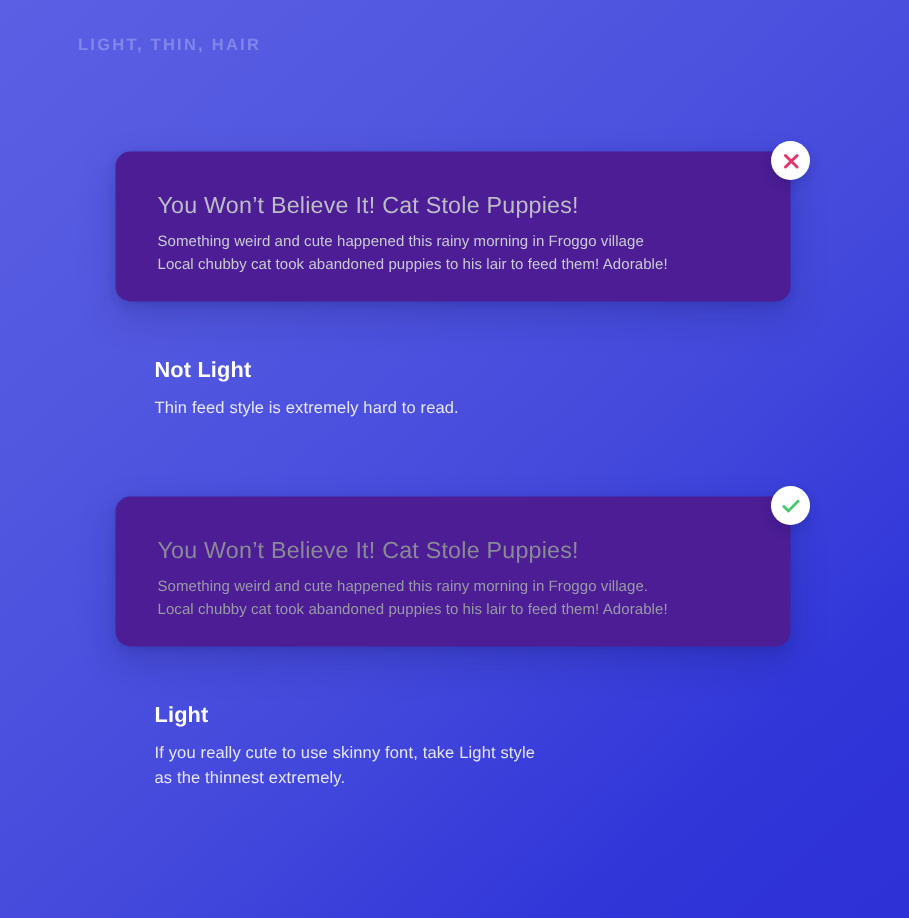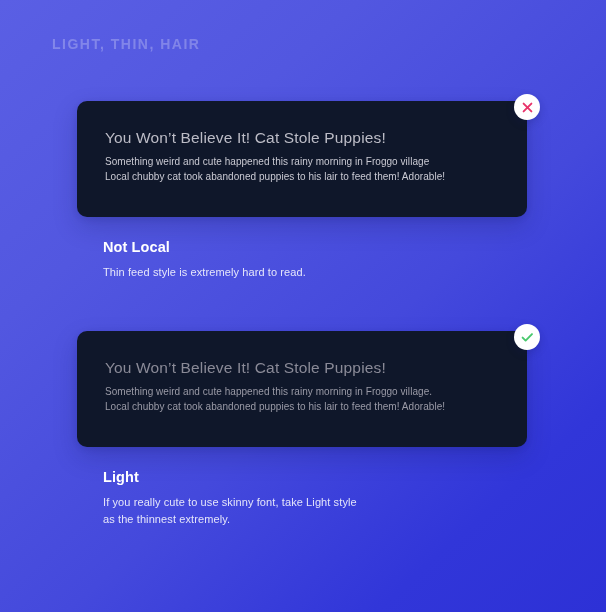--- a/index.html
+++ b/index.html
@@ -13,36 +13,36 @@
   body {
     font-family: "Liberation Sans", sans-serif;
     background: linear-gradient(138deg, #5a5fe4 0%, #5257e0 28%, #4449dc 58%, #3136d9 82%, #2d31d6 100%);
     position: relative;
   }
 
   
   .kicker {
     position: absolute;
     left: 52px;
-    top: 36px;
-    font-size: 14px;
+    top: 24px;
+    font-size: 11px;
     font-weight: bold;
     letter-spacing: 1.5px;
     color: rgba(255,255,255,0.26);
     text-transform: uppercase;
     white-space: nowrap;
   }
 
   
   .card {
     position: absolute;
     left: 77px;
     width: 450px;
-    height: 116px;
-    background: #0f172a;
+    height: 100px;
+    background: #4c1d95;
     border-radius: 10px;
     box-shadow: 0 10px 24px rgba(20, 22, 90, 0.22),
                 0 2px 6px rgba(20, 22, 90, 0.12);
   }
   .card-1 { top: 101px; }
   .card-2 { top: 331px; }
 
   .card-title {
     position: absolute;
     left: 28px;
@@ -121,21 +121,21 @@
     </span>
   </div>
   <div class="card-title">You Won’t Believe It! Cat Stole Puppies!</div>
   <div class="card-body">
     <div>Something weird and cute happened this rainy morning in Froggo village</div>
     <div>Local chubby cat took abandoned puppies to his lair to feed them! Adorable!</div>
   </div>
 </div>
 
 <div class="verdict verdict-1">
-  <div class="verdict-title">Not Local</div>
+  <div class="verdict-title">Not Light</div>
   <div class="verdict-text">
     <div>Thin feed style is extremely hard to read.</div>
   </div>
 </div>
 
 <div class="card card-2">
   <div class="badge">
     <span>
       <svg width="13" height="11" viewBox="0 0 13 11">
         <path d="M1.6 5.6 L4.6 8.6 L11 2.1" fill="none" stroke="#49c96d" stroke-width="1.9" stroke-linecap="round" stroke-linejoin="round"></path>

